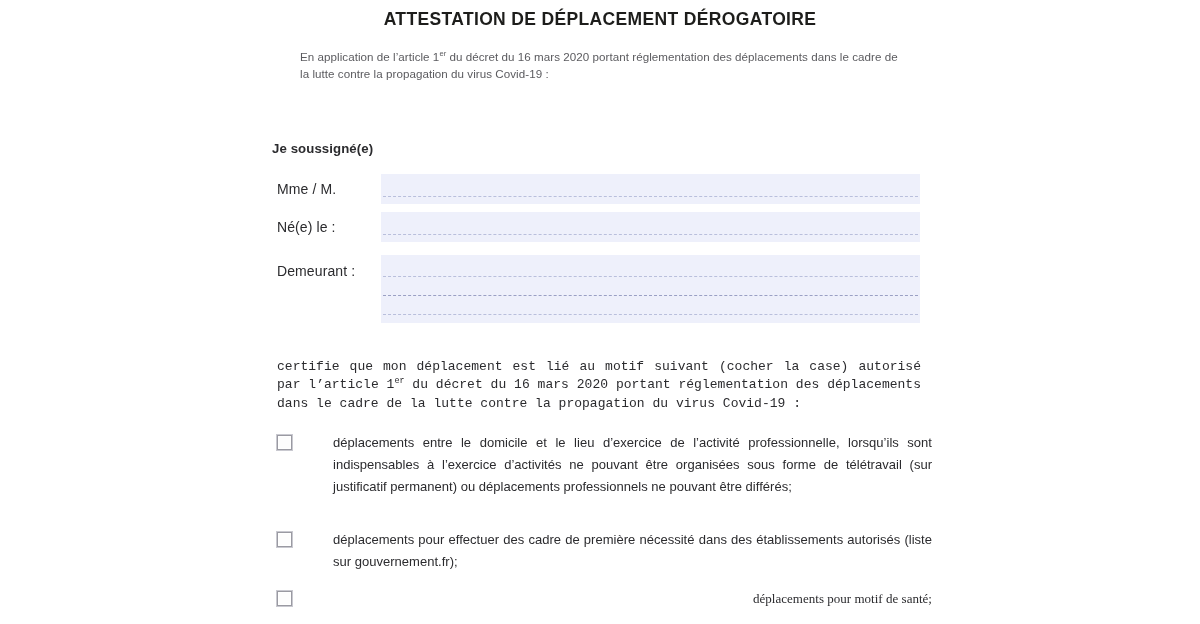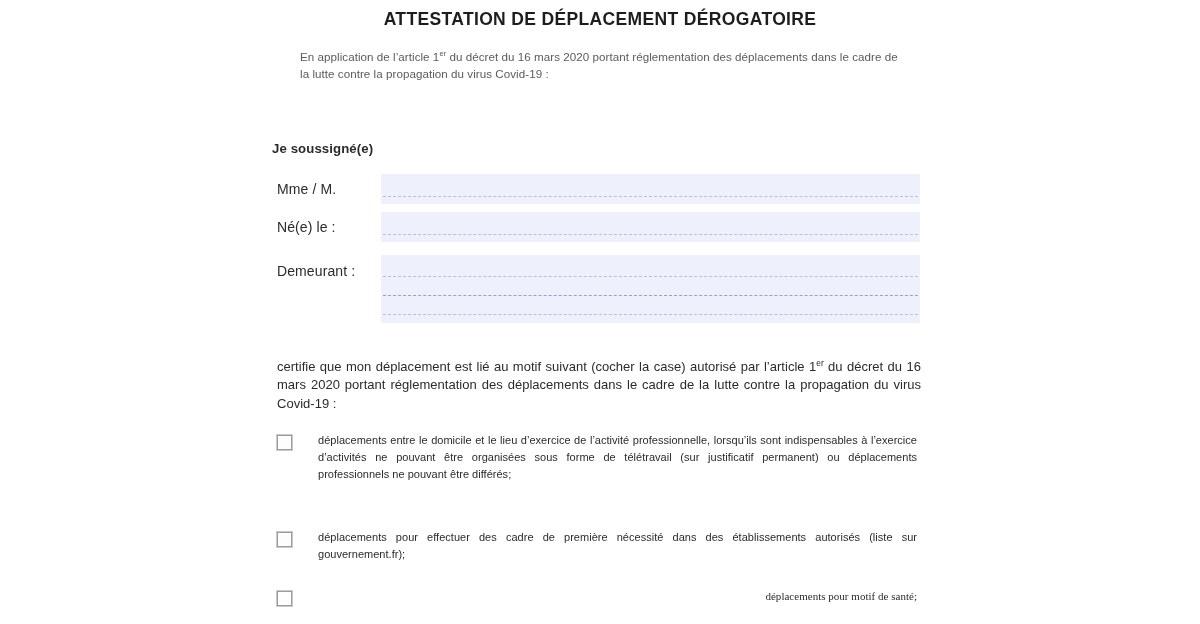--- a/index.html
+++ b/index.html
@@ -117,20 +117,21 @@
   .certify {
     position: absolute;
     left: 277px;
     top: 358px;
     width: 644px;
     font-size: 13px;
     line-height: 18.4px;
     text-align: justify;
     color: #2b2b2e;
     letter-spacing: 0.02px;
+    font-family: Liberation Mono, monospace;
   }
   .certify sup {
     font-size: 8.4px;
     vertical-align: super;
     line-height: 0;
   }
 
   
   .reason {
     position: absolute;
@@ -143,25 +144,25 @@
     top: 3px;
     width: 15px;
     height: 15px;
     box-sizing: border-box;
     background: #fdfdfd;
     border: 1px solid #9a9aa2;
     box-shadow: inset 0 0 0 1px #ffffff, 0 0 0 1px #c9c9d0;
   }
   .reason-text {
     position: absolute;
-    left: 41px;
+    left: 56px;
     top: 0;
     width: 599px;
-    font-size: 11px;
-    line-height: 17px;
+    font-size: 13px;
+    line-height: 22px;
     text-align: justify;
     color: #2b2b2e;
     letter-spacing: 0.02px;
   }
   .reason-text.nowrap {
     text-align: right;
     font-family: Liberation Serif, serif;
   }
 
   .reason-1 { top: 432px; }

